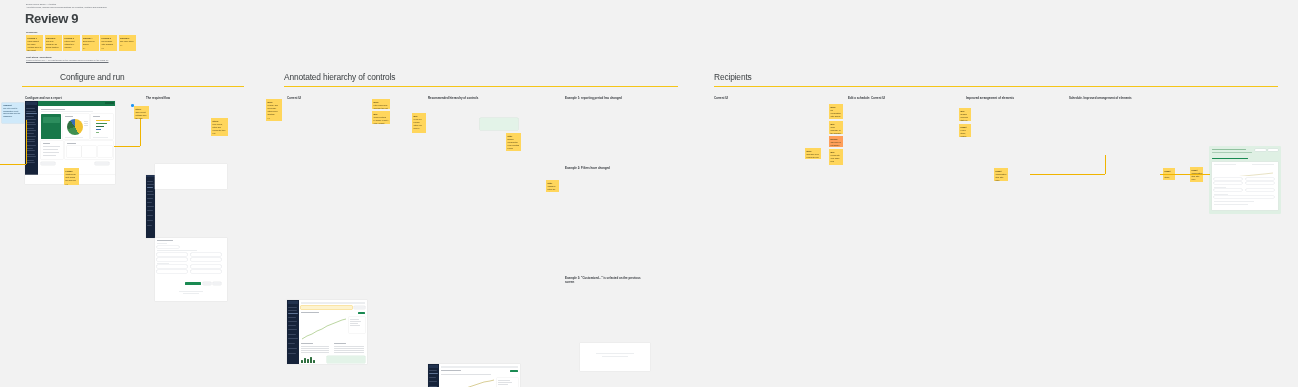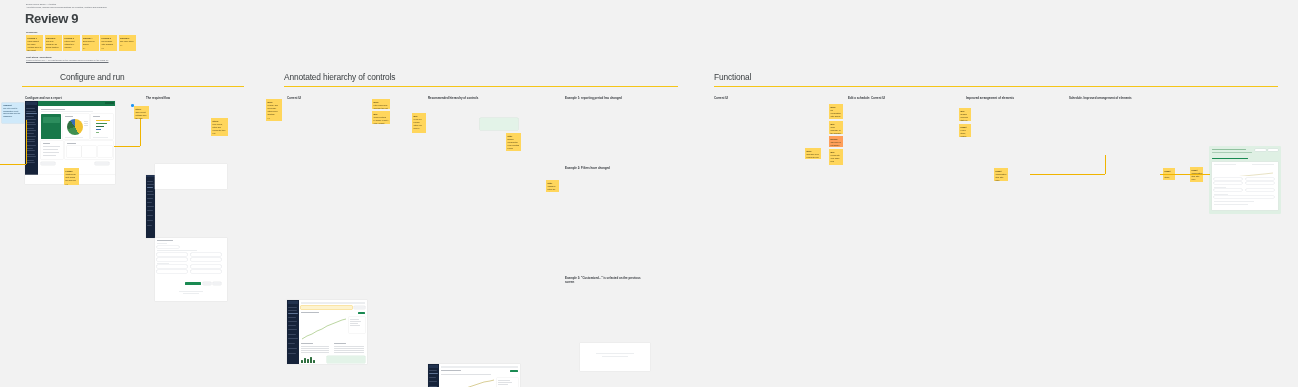--- a/index.html
+++ b/index.html
@@ -417,21 +417,21 @@
     <span>Changed filters are listed explicitly</span>
   </div>
 
   <div class="abs panel-cap two" style="left:565px; top:277px; width:80px;">Example 3: "Customized..." is selected on the previous screen</div>
 
   <div class="abs" style="left:580px; top:343px; width:70px; height:28px; background:#fff; box-shadow:0 0 0 .3px #e0e0e0;">
     <div class="ln lt abs" style="left:16px; top:10px; width:38px; height:.7px;"></div>
     <div class="ln lt abs" style="left:22px; top:13px; width:26px; height:.7px;"></div>
   </div>
 
-  <div class="abs sec-title" style="left:714px; top:72px;">Functional</div>
+  <div class="abs sec-title" style="left:714px; top:72px;">Recipients</div>
   <div class="abs sec-rule" style="left:714px; top:86px; width:564px;"></div>
 
   <div class="abs panel-cap" style="left:714px; top:96px;">Current UI</div>
   <div class="abs panel-cap" style="left:848px; top:96px;">Edit a schedule: Current UI</div>
   <div class="abs panel-cap" style="left:966px; top:96px;">Improved arrangement of elements</div>
   <div class="abs panel-cap" style="left:1069px; top:96px;">Schedule. Improved arrangement of elements</div>
 
   <div class="sticky abs" style="left:805px; top:148px; width:16px; height:11px;">
     <span class="s-hd">Issue</span>
     <span>Schedule lives behind an icon only</span>

